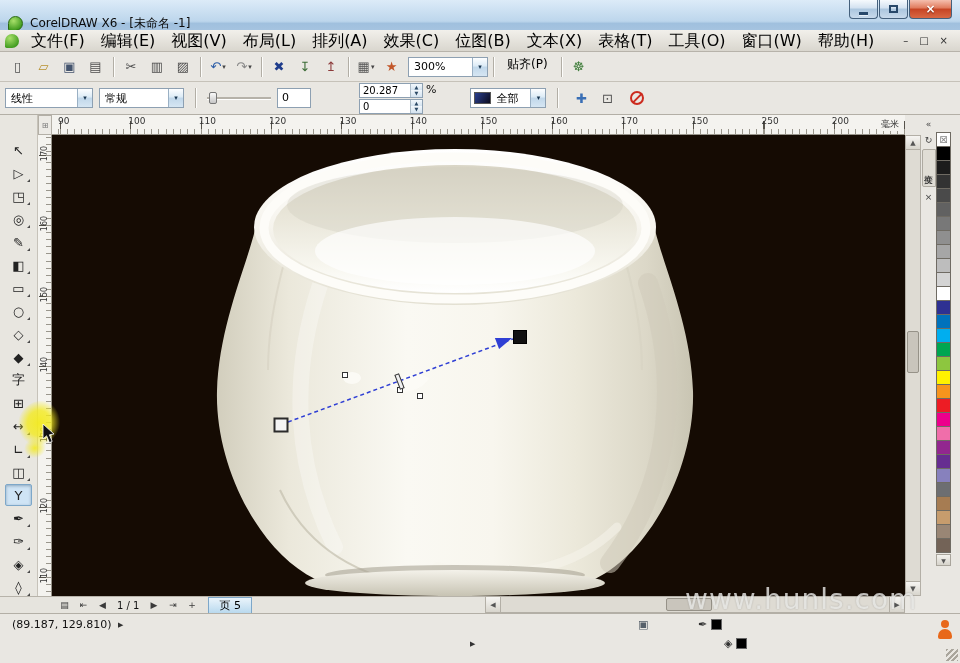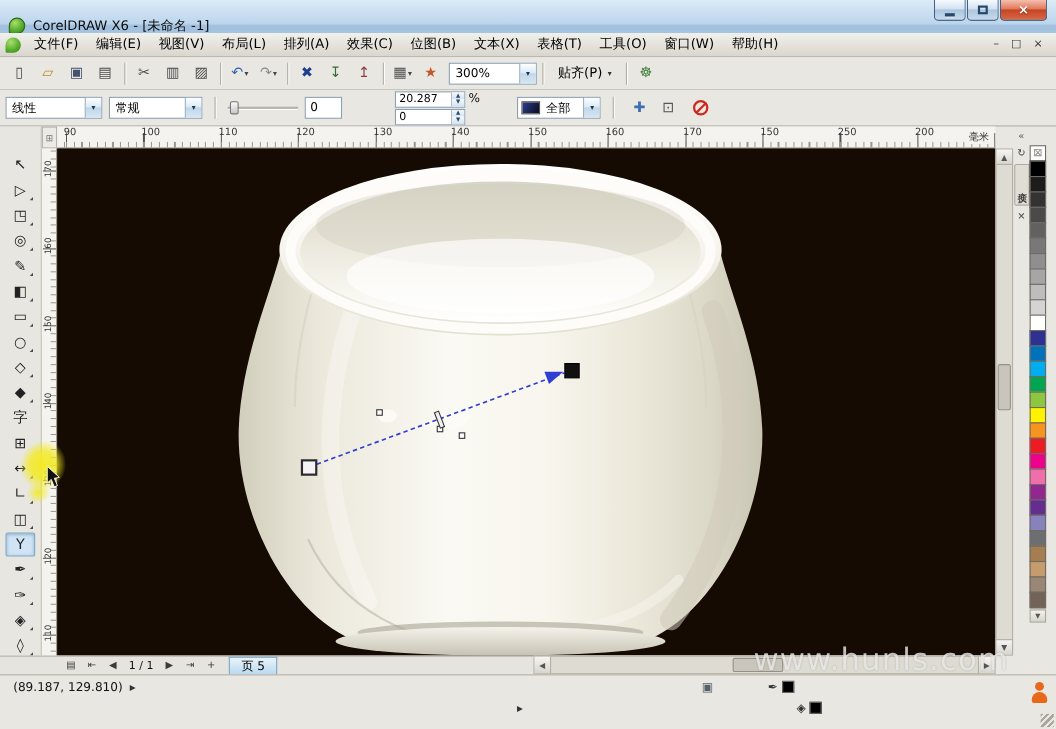--- a/index.html
+++ b/index.html
@@ -21,37 +21,37 @@
     background: linear-gradient(#f5bfae, #e5males 45%, #cf4c2c 50%, #dd6a46); background: linear-gradient(#f5bfae, #e07a5c 45%, #c64424 50%, #d96844); }
   .minbar { width:9px; height:3px; background:#27486a; margin-top:8px; box-shadow:0 1px 0 rgba(255,255,255,.6); }
   .maxbox { width:9px; height:8px; border:2px solid #27486a; }
 
   
   .menubar { position:absolute; left:0; top:30px; width:960px; height:22px;
     background: linear-gradient(#f2f0eb, #d9d6ce); border-bottom:1px solid #b7b3aa; display:flex; align-items:center; }
   .menu-logo { width:14px; height:14px; margin:0 4px 0 5px; border-radius:50% 50% 50% 12%;
     background: radial-gradient(circle at 35% 30%, #a8e06a, #3f9a1e 75%); }
   .menu-items { display:flex; }
-  .menu-item { font-size:12px; color:#000; padding:12px 8px; line-height:21px; cursor:default; }
+  .menu-item { font-size:16px; color:#000; padding:12px 8px; line-height:21px; cursor:default; }
   .doc-controls { margin-left:auto; margin-right:12px; display:flex; gap:11px; font-size:10px; color:#333; }
 
   
   .toolbar { position:absolute; left:0; top:52px; width:960px; height:30px; background:#e9e7e2;
     border-bottom:1px solid #c6c2b9; display:flex; align-items:center; padding-left:6px; }
   .tb-group { display:flex; gap:2px; }
   .tb-sep { width:1px; height:20px; background:#b2aea5; box-shadow:1px 0 0 #fdfdfb; margin:0 5px; }
   .tb-icon { width:24px; height:22px; display:flex; align-items:center; justify-content:center;
     font-size:13px; border-radius:2px; cursor:default; }
   .tb-icon .caret { font-size:7px; color:#444; margin-left:1px; }
   .combo { height:20px; background:#fff; border:1px solid #8da0b2; display:flex; align-items:center; }
   .combo-val { flex:1; font-size:11px; padding:0 5px; white-space:nowrap; overflow:hidden; }
   .combo-btn { width:15px; height:100%; border-left:1px solid #9ab0c4; font-size:7px; color:#17344f;
     background: linear-gradient(#fdfeff, #dcebf6 45%, #c0d7ea 50%, #d6e6f3); display:flex; align-items:center; justify-content:center; }
   .zoom-combo { width:80px; margin-left:4px; }
-  .snap-drop { display:flex; align-items:center; gap:5px; font-size:12px; padding:0 8px; height:22px; }
+  .snap-drop { display:flex; align-items:center; gap:21px; font-size:12px; padding:0 8px; height:22px;flex-direction:column; }
   .snap-drop .caret { font-size:7px; color:#333; }
 
   
   .propbar { position:absolute; left:0; top:82px; width:960px; height:33px; background:#e9e7e2;
     border-bottom:1px solid #b3afa6; display:flex; align-items:center; padding-left:5px; gap:6px; }
   .combo-fill-type { width:88px; } .combo-fill-style { width:85px; }
   .pb-slider { width:64px; height:18px; position:relative; }
   .pb-slider .track { position:absolute; left:0; right:0; top:8px; height:3px; background:#b6b2a9; border-bottom:1px solid #fff; }
   .pb-slider .handle { position:absolute; left:2px; top:3px; width:8px; height:12px;
     background:linear-gradient(#fafafa,#c6c6c6); border:1px solid #777; border-radius:2px; }

